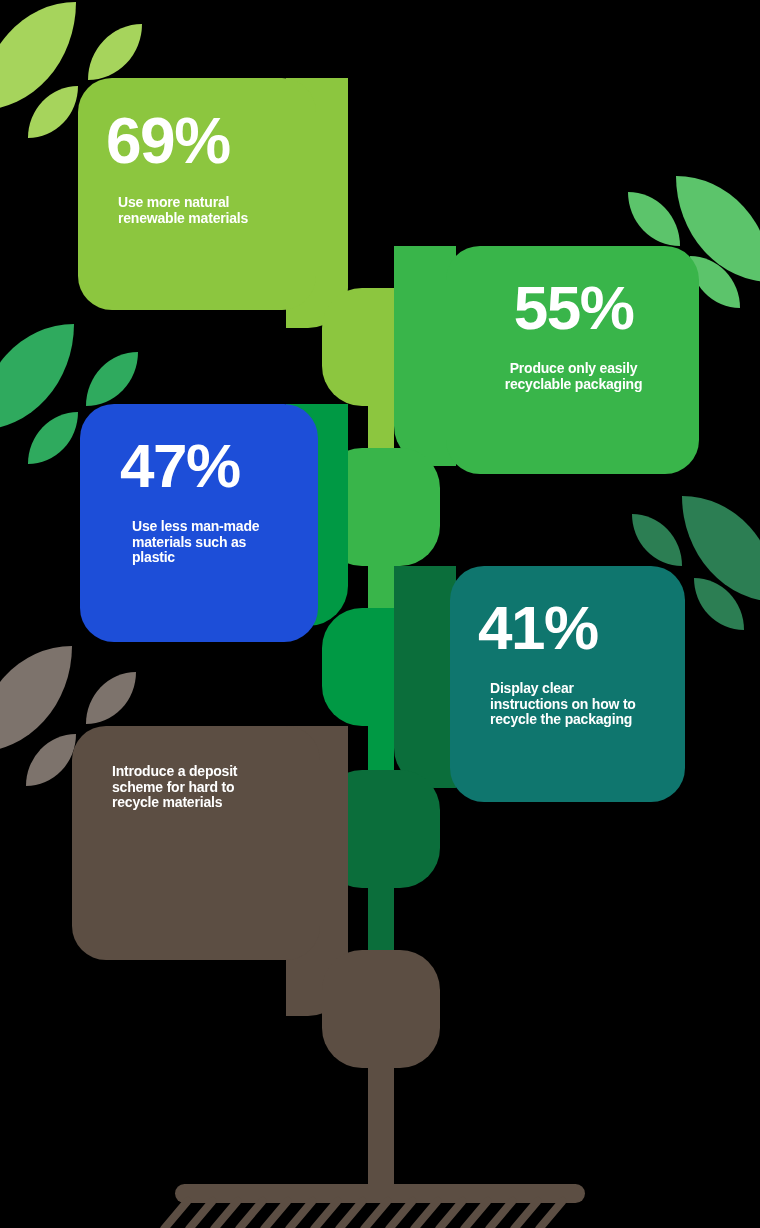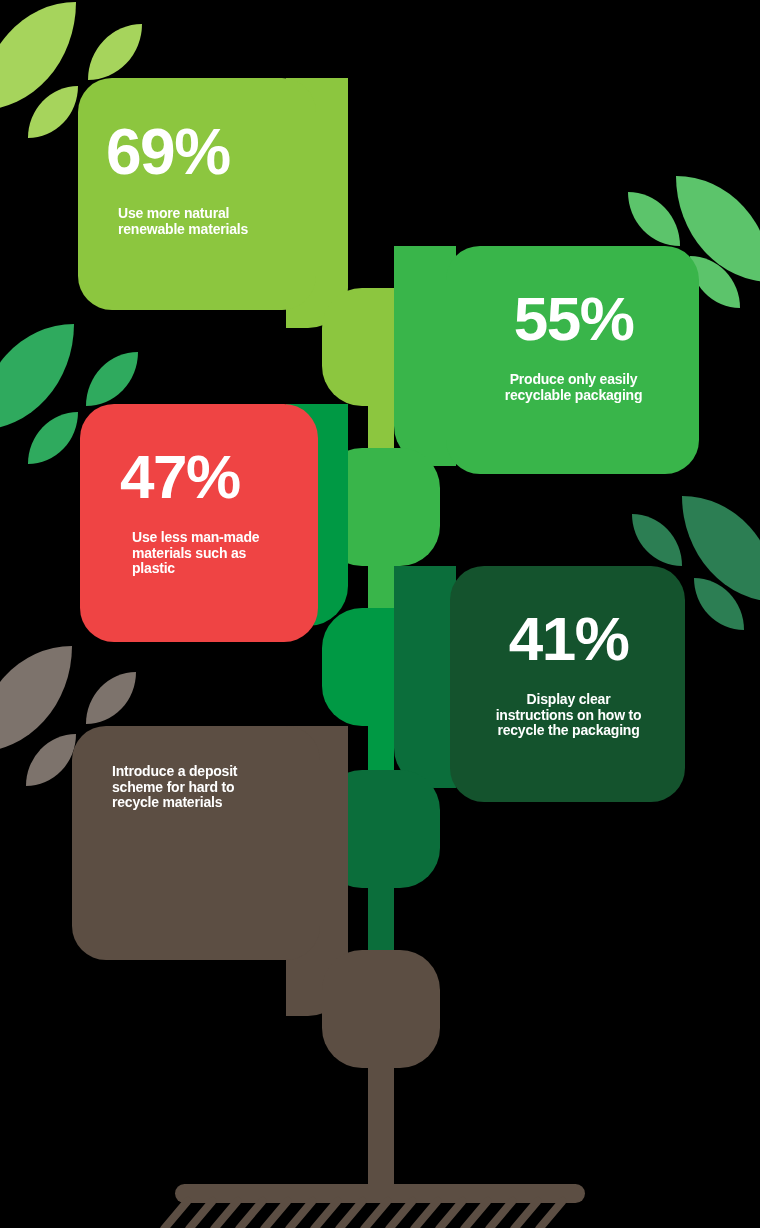--- a/index.html
+++ b/index.html
@@ -43,21 +43,21 @@
     padding: 26px 26px 20px 28px;
     display: flex;
     flex-direction: column;
     justify-content: flex-start;
   }
   .stat-pct {
     font-size: 62px;
     font-weight: 700;
     line-height: 1.0;
     letter-spacing: -1.5px;
-    margin: 16px 0 10px 0;
+    margin: 5px 0 10px 0;
     font-family: "Liberation Sans", sans-serif;
   }
   .stat-desc {
     font-size: 14px;
     font-weight: 700;
     line-height: 1.12;
     margin: 12px;
     letter-spacing: -0.2px;
     font-family: "Liberation Sans", sans-serif;
   }
@@ -151,26 +151,26 @@
   <div class="stat-box" id="box-69" style="background:#8CC63F;">
     <div class="stat-pct">69%</div>
     <div class="stat-desc">Use more natural renewable materials</div>
   </div>
 
   <div class="stat-box" id="box-55" style="background:#39B54A;text-align:center;">
     <div class="stat-pct">55%</div>
     <div class="stat-desc">Produce only easily recyclable packaging</div>
   </div>
 
-  <div class="stat-box" id="box-47" style="background:#ef4444;padding-left:40px;">
+  <div class="stat-box" id="box-47" style="background:#1d4ed8;padding-left:40px;">
     <div class="stat-pct">47%</div>
     <div class="stat-desc">Use less man-made materials such as plastic</div>
   </div>
 
-  <div class="stat-box" id="box-41" style="background:#14532d;text-align:center;">
+  <div class="stat-box" id="box-41" style="background:#0f766e;">
     <div class="stat-pct">41%</div>
     <div class="stat-desc">Display clear instructions on how to recycle the packaging</div>
   </div>
 
   <div class="stat-box" id="box-27" style="background:#5C4E43;">
     <div class="stat-desc">Introduce a deposit scheme for hard to recycle materials</div>
   </div>
 
   <div id="ground-bar" style="background:#5C4E43;"></div>
   <div id="hatch-group">

